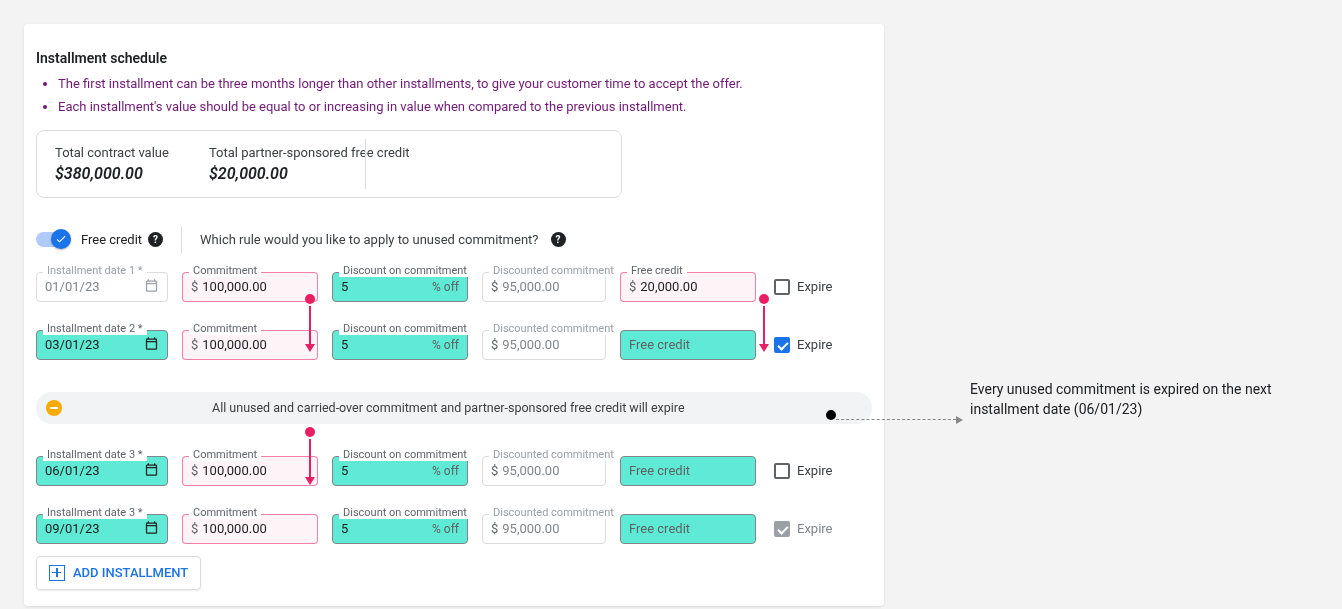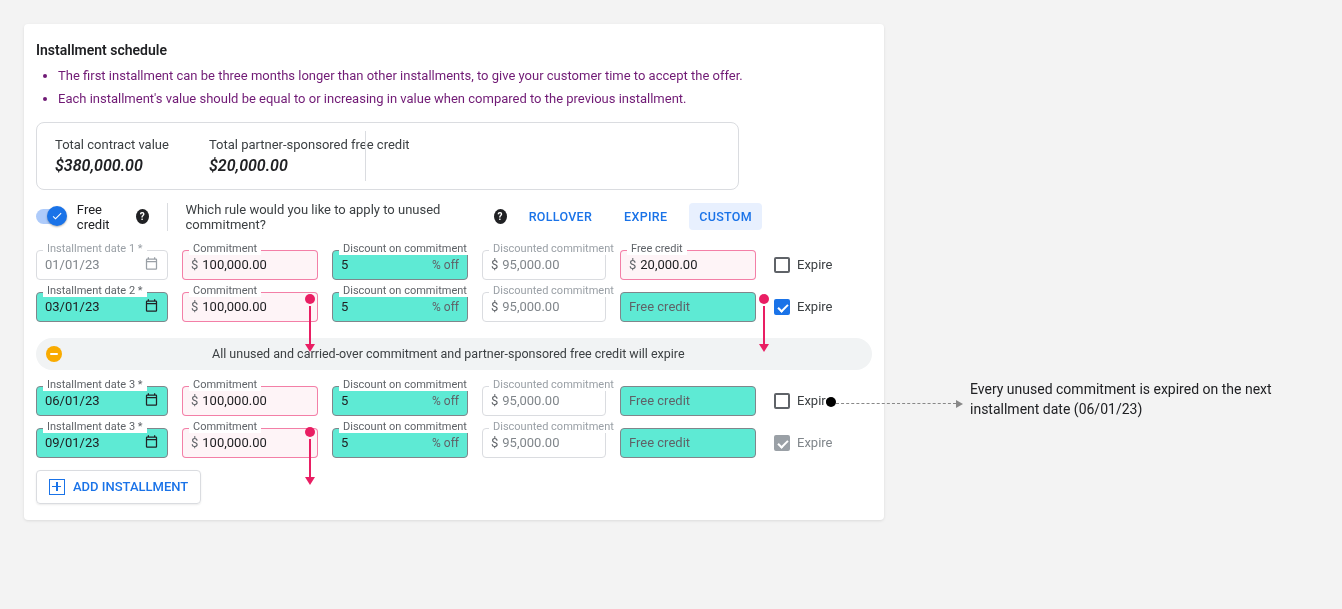--- a/index.html
+++ b/index.html
@@ -22,41 +22,42 @@
     border-radius: 4px;
     box-shadow: 0 1px 3px rgba(0,0,0,0.1);
     width: 860px;
     padding: 18px 12px 16px 12px;
     position: relative;
   }
   .title {
     font-weight: 600;
     font-size: 14px;
     margin-bottom: 8px;
+    margin-top: 8px;
   }
   .desc {
     color: #3c4043;
     line-height: 1.5;
     margin-bottom: 8px;
   }
   ul.bullets {
     margin: 4px 0 12px 0;
     padding-left: 22px;
     color: #701a75;
     line-height: 1.6;
   }
   ul.bullets li { margin-bottom: 2px; }
   .summary-row {
     display: flex;
     border: 1px solid #dadce0;
     border-radius: 8px;
     padding: 14px 18px;
     gap: 40px;
-    margin-bottom: 12px;
-    width: 703px;
+    margin-bottom: 28px;
+    width: 586px;
     position: relative;
   }
   .summary-row .divider {
     position: absolute;
     left: 328px;
     top: 8px;
     bottom: 8px;
     width: 1px;
     background: #dadce0;
   }
@@ -108,21 +109,21 @@
     cursor: pointer;
     letter-spacing: 0.3px;
     border-radius: 4px;
   }
   .rule-btn.active {
     background: #e8f0fe;
     color: #1a73e8;
   }
 
   
-  .rows { display: flex; flex-direction: column; gap: 12px; }
+  .rows { display: flex; flex-direction: column; gap: 28px; }
   .row {
     display: flex;
     align-items: center;
     gap: 14px;
     position: relative;
   }
   .field {
     position: relative;
     border: 1px solid #80868b;
     border-radius: 4px;
@@ -251,21 +252,21 @@
   
   .annotations {
     position: relative;
     margin-left: 10px;
     font-size: 14px;
     color: #202124;
     padding-top: 355px;
   }
   .anno {
     display: flex;
-    align-items: center;
+    align-items: flex-end;
     gap: 0;
     margin-bottom: 66px;
   }
   .anno .bullet {
     width: 10px; height: 10px; background: #000; border-radius: 50%;
     margin-top: 5px; margin-right: 0;
   }
   .anno .dash {
     border-top: 1.5px dashed #888;
     width: 120px;
@@ -314,25 +315,20 @@
             </svg>
         </div>
       </div>
       <div class="free-credit-label">
         <span>Free credit</span>
         <span class="help">?</span>
       </div>
       <div class="vr"></div>
       <span class="rule-label">Which rule would you like to apply to unused commitment?</span>
       <span class="help">?</span>
-      <div class="rule-btns">
-        <div class="rule-btn">ROLLOVER</div>
-        <div class="rule-btn">EXPIRE</div>
-        <div class="rule-btn active">CUSTOM</div>
-      </div>
     </div>
 
     <div class="rows" id="rows-container">
         <div class="row">
           <div class="field date disabled">
             <span class="legend">Installment date  1 *</span>
     <span>01/01/23</span>
     <span class="cal-icon disabled"><svg viewBox="0 0 24 24">
                 <path fill="#9aa0a6" d="M19 4h-1V2h-2v2H8V2H6v2H5a2 2 0 0 0-2 2v14a2 2 0 0 0 2 2h14a2 2 0 0 0 2-2V6a2 2 0 0 0-2-2zm0 16H5V10h14v10zm0-12H5V6h14v2z"></path>
               </svg></span>

